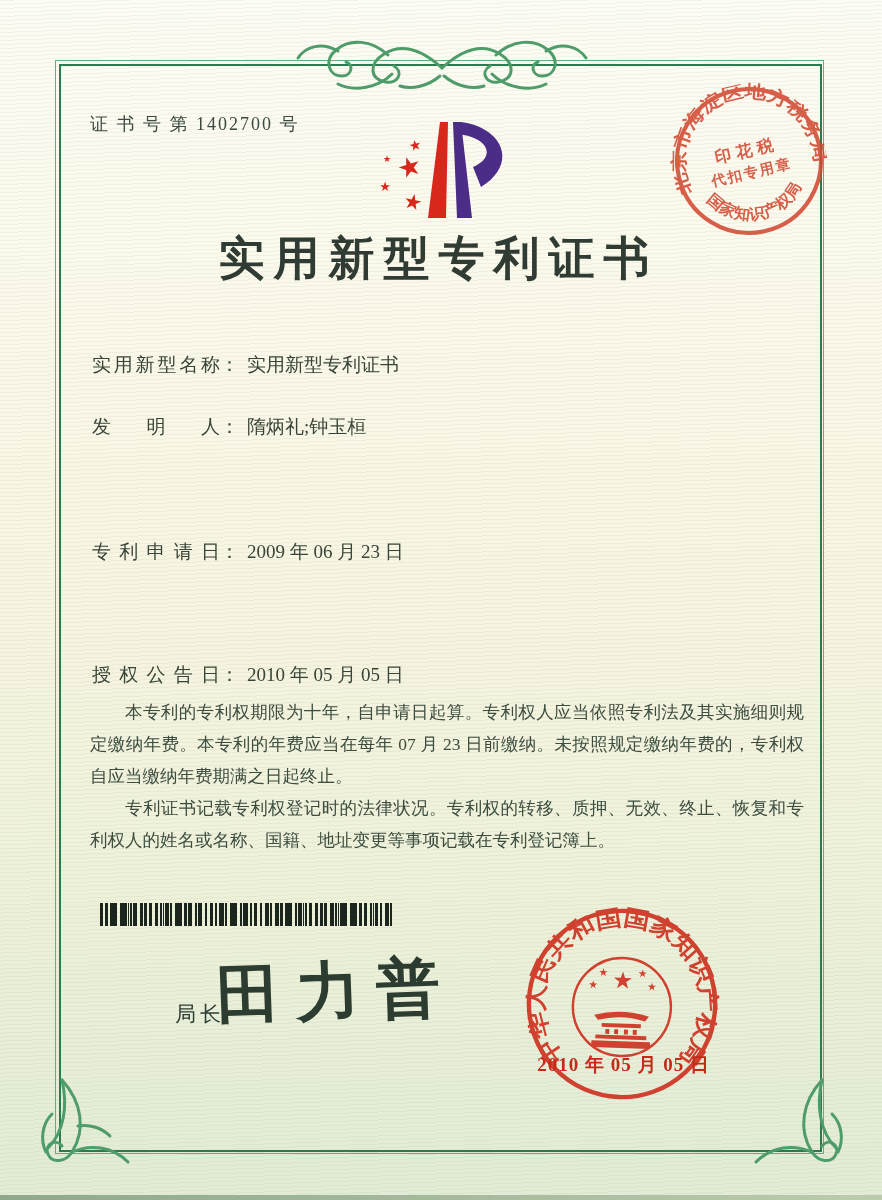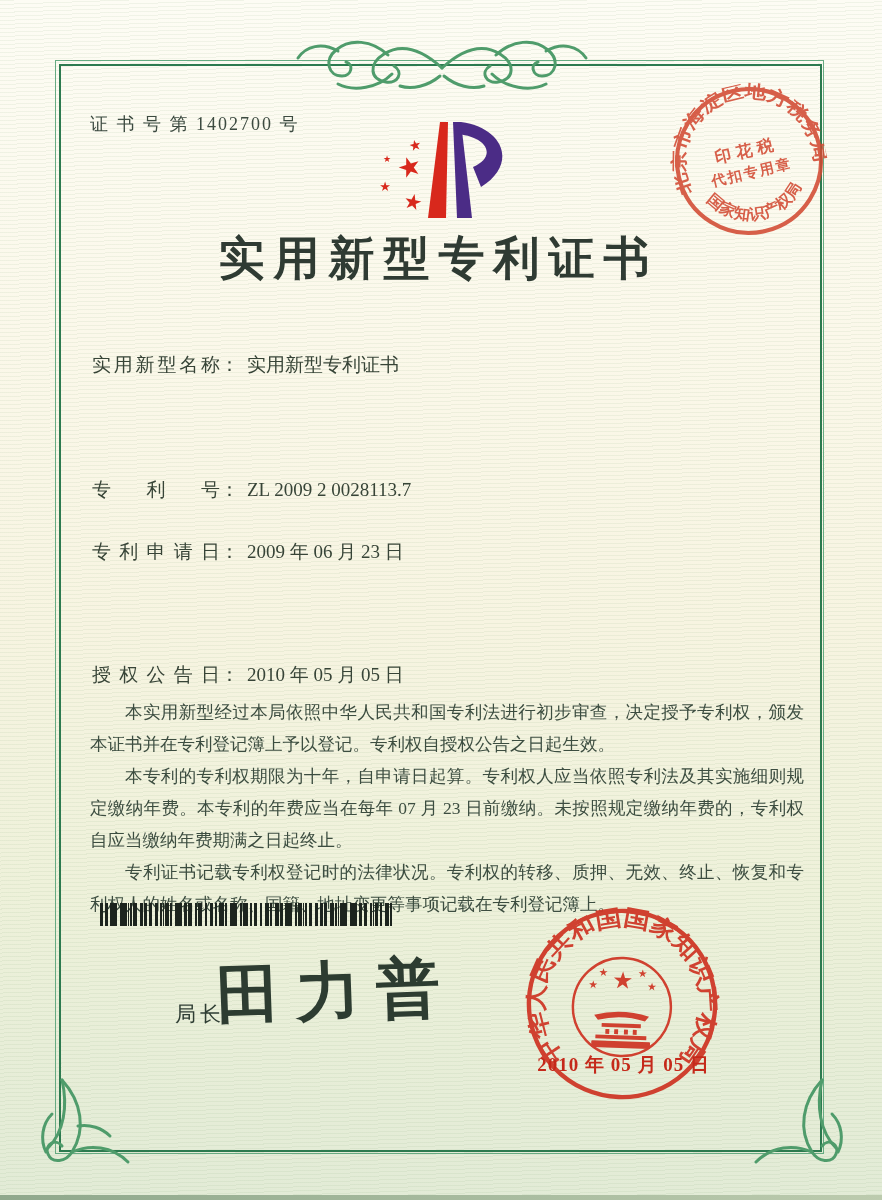--- a/index.html
+++ b/index.html
@@ -111,32 +111,31 @@
       <polygon points="95,8 103,8 114,104 99,104"></polygon>
       <path d="M 103,8 C 146,14 160,50 123,73 L 115,53 C 137,44 133,24 100,20 Z"></path>
     </g>
   </svg>
 
   <h1 class="title">实用新型专利证书</h1>
 
   <div class="field" style="top:352px;">
     <span class="flabel">实用新型名称</span><span>：</span><span class="fvalue">实用新型专利证书</span>
   </div>
-  <div class="field" style="top:477px;">
-    <span class="flabel">专利号</span><span>：</span><span class="fvalue">ZL 2009 2 0028113.7</span>
+  <div class="field" style="top:414px;">
+    <span class="flabel">发明人</span><span>：</span><span class="fvalue">隋炳礼;钟玉桓</span>
   </div>
   <div class="field" style="top:539px;">
     <span class="flabel">专利申请日</span><span>：</span><span class="fvalue">2009 年 06 月 23 日</span>
   </div>
   <div class="field" style="top:662px;">
     <span class="flabel">授权公告日</span><span>：</span><span class="fvalue">2010 年 05 月 05 日</span>
   </div>
 
   <div class="bodytext">
-    <p>本实用新型经过本局依照中华人民共和国专利法进行初步审查，决定授予专利权，颁发本证书并在专利登记簿上予以登记。专利权自授权公告之日起生效。</p>
     <p>本专利的专利权期限为十年，自申请日起算。专利权人应当依照专利法及其实施细则规定缴纳年费。本专利的年费应当在每年 07 月 23 日前缴纳。未按照规定缴纳年费的，专利权自应当缴纳年费期满之日起终止。</p>
     <p>专利证书记载专利权登记时的法律状况。专利权的转移、质押、无效、终止、恢复和专利权人的姓名或名称、国籍、地址变更等事项记载在专利登记簿上。</p>
   </div>
 
   <div class="barcode"></div>
 
   <div class="sig-title">局长</div>
   <div class="sig-name">田力普</div>
 
   <svg class="seal" width="196" height="196" viewBox="0 0 200 200">

